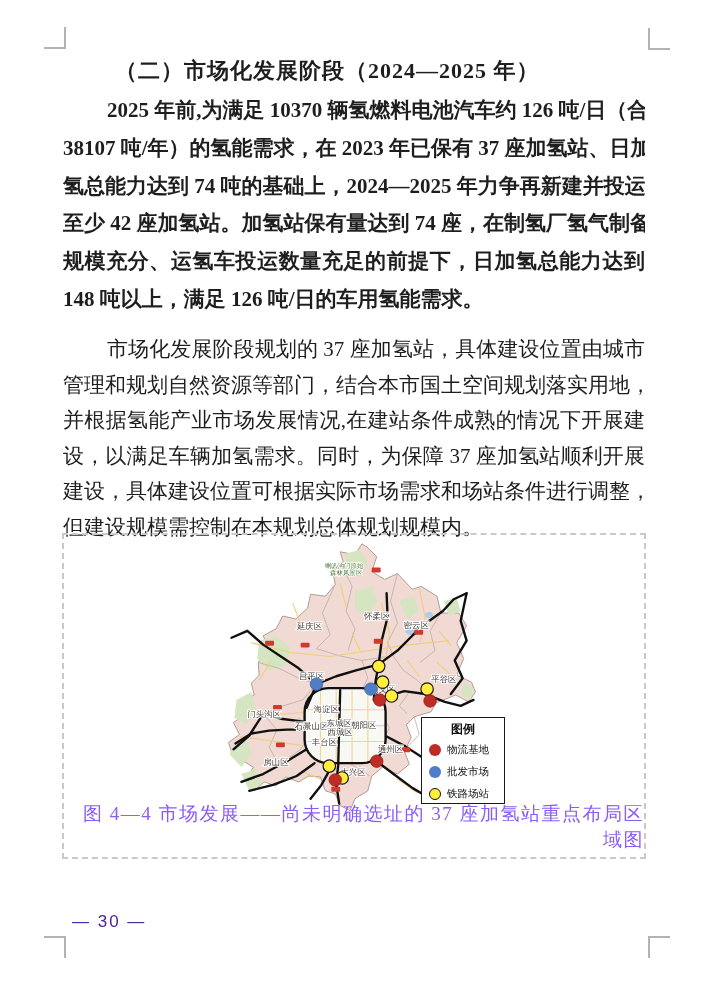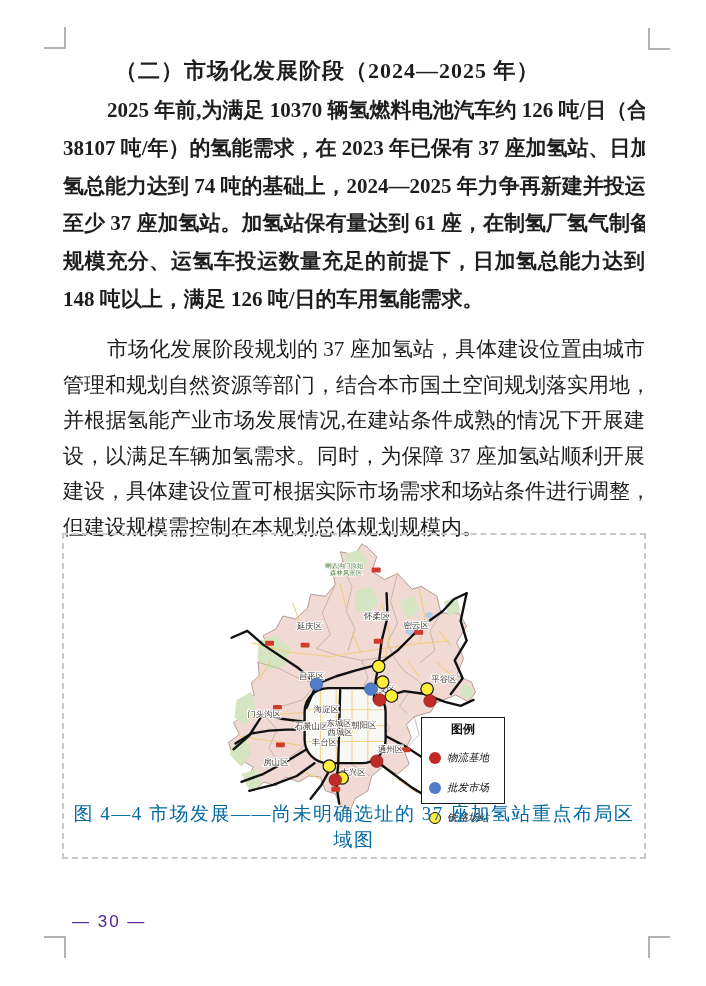--- a/index.html
+++ b/index.html
@@ -17,36 +17,36 @@
   .para{position:absolute;left:63px;width:582px;font-size:21px;}
   .para .line{text-align:justify;text-align-last:justify;overflow:hidden;white-space:nowrap;}
   .para .line.first{padding-left:44px;}
   .para .line.last{text-align-last:left;}
   #para1{top:92px;font-weight:bold;} #para1 .line{height:37.8px;line-height:37.8px;}
   #para2{top:332px;} #para2 .line{height:35.5px;line-height:35.5px;}
 
   .figure-box{position:absolute;left:62px;top:533px;width:584px;height:326px;
               border:2px dashed #c9c9c9;box-sizing:border-box;}
   .map-svg{position:absolute;left:0;top:0;width:100%;height:100%;}
-  .caption{position:absolute;left:0;right:0;bottom:4px;text-align:center;font-size:19px;
-           letter-spacing:1.5px;color:#0369a1;}
+  .caption{position:absolute;left:0;right:0;bottom:4px;text-align:right;font-size:19px;
+           letter-spacing:1.5px;color:#8b5cf6;}
 
   .district-label{font-family:"Liberation Sans",sans-serif;font-size:8.5px;fill:#423c37;
                   stroke:#ffffff;stroke-width:2px;paint-order:stroke;text-anchor:middle;}
   .scenic-label{font-family:"Liberation Sans",sans-serif;font-size:6.5px;fill:#4e7d3e;
                 stroke:#fff;stroke-width:1.5px;paint-order:stroke;text-anchor:middle;}
   .marker{stroke-width:1.2px;}
   .marker.logistics-base{fill:#bf2b25;stroke:#8e1d18;stroke-width:.8px;}
   .marker.wholesale-market{fill:#4f7dc7;stroke:#3c66a8;stroke-width:.8px;}
   .marker.railway-station{fill:#ffee3d;stroke:#161616;}
 
   .legend{position:absolute;left:357px;top:182px;width:82px;height:85px;background:#fff;
           border:1.5px solid #1a1a1a;font-family:"Liberation Sans",sans-serif;}
   .legend-title{text-align:center;font-size:12px;font-weight:bold;margin-top:3px;color:#111;}
-  .legend-row{display:flex;align-items:center;height:21px;padding-left:7px;margin-top:9px;font-style:italic;}
+  .legend-row{display:flex;align-items:center;height:21px;padding-left:7px;margin-top:1px;}
   .legend-dot{width:12px;height:12px;border-radius:50%;flex:0 0 auto;}
   .legend-dot.red{background:#bf2b25;}
   .legend-dot.blue{background:#4f7dc7;}
   .legend-dot.yellow{background:#ffee3d;border:1.5px solid #111;width:10px;height:10px;}
   .legend-label{font-size:10.5px;margin-left:6px;color:#111;}
 
   .page-number{position:absolute;left:72px;top:912px;font-size:17px;color:#4c1d95;
                letter-spacing:2px;font-family:"Liberation Sans",sans-serif;}
 </style>
 </head>
@@ -58,21 +58,21 @@
   <div class="mark tr"></div>
   <div class="mark bl"></div>
   <div class="mark br"></div>
 
   <div class="heading">（二）市场化发展阶段（2024—2025 年）</div>
 
   <div class="para" id="para1">
     <div class="line first">2025 年前,为满足 10370 辆氢燃料电池汽车约 126 吨/日（合</div>
     <div class="line">38107 吨/年）的氢能需求，在 2023 年已保有 37 座加氢站、日加</div>
     <div class="line">氢总能力达到 74 吨的基础上，2024—2025 年力争再新建并投运</div>
-    <div class="line">至少 37 座加氢站。加氢站保有量达到 61 座，在制氢厂氢气制备</div>
+    <div class="line">至少 42 座加氢站。加氢站保有量达到 74 座，在制氢厂氢气制备</div>
     <div class="line">规模充分、运氢车投运数量充足的前提下，日加氢总能力达到</div>
     <div class="line last">148 吨以上，满足 126 吨/日的车用氢能需求。</div>
   </div>
 
   <div class="para" id="para2">
     <div class="line first">市场化发展阶段规划的 37 座加氢站，具体建设位置由城市</div>
     <div class="line">管理和规划自然资源等部门，结合本市国土空间规划落实用地，</div>
     <div class="line">并根据氢能产业市场发展情况,在建站条件成熟的情况下开展建</div>
     <div class="line">设，以满足车辆加氢需求。同时，为保障 37 座加氢站顺利开展</div>
     <div class="line">建设，具体建设位置可根据实际市场需求和场站条件进行调整，</div>

